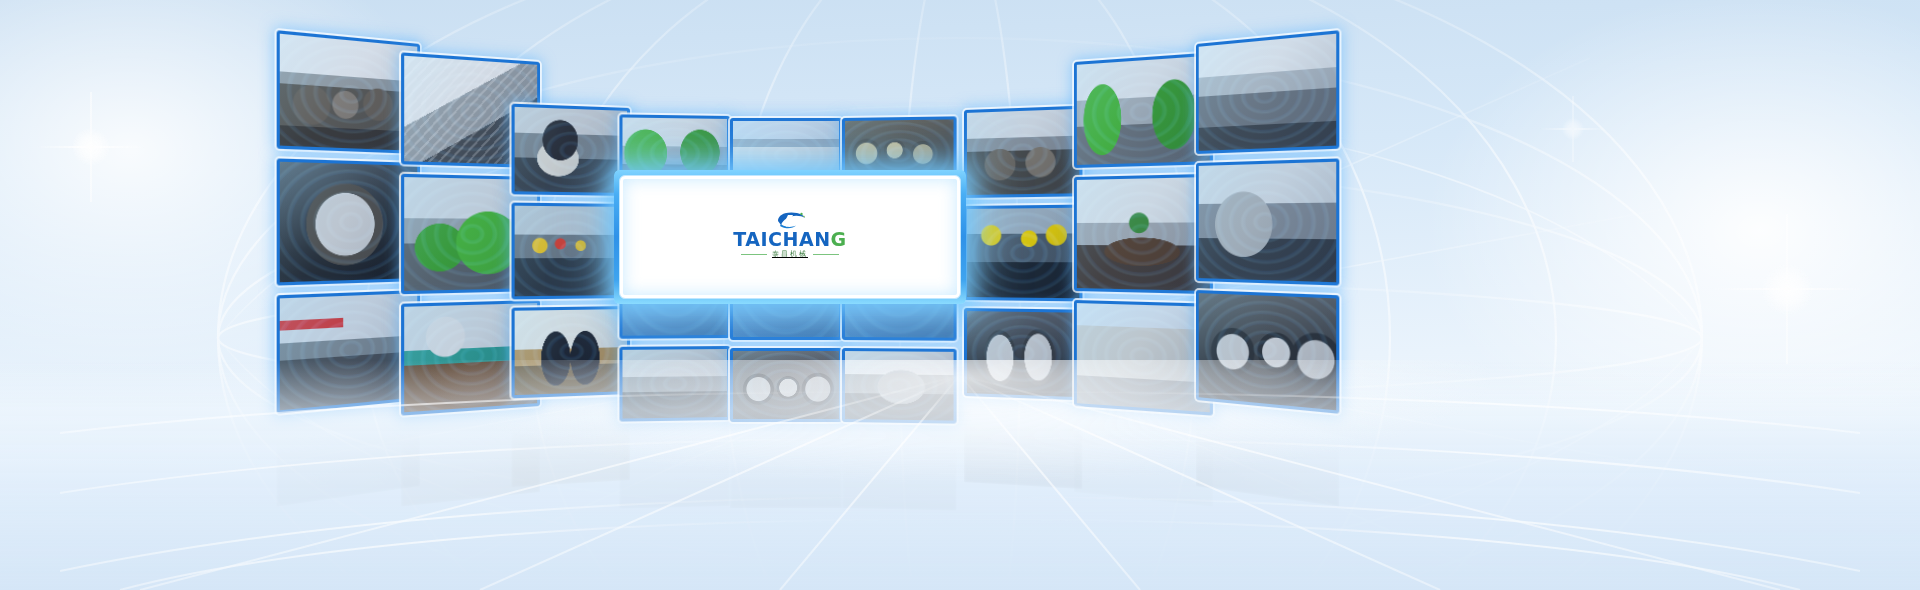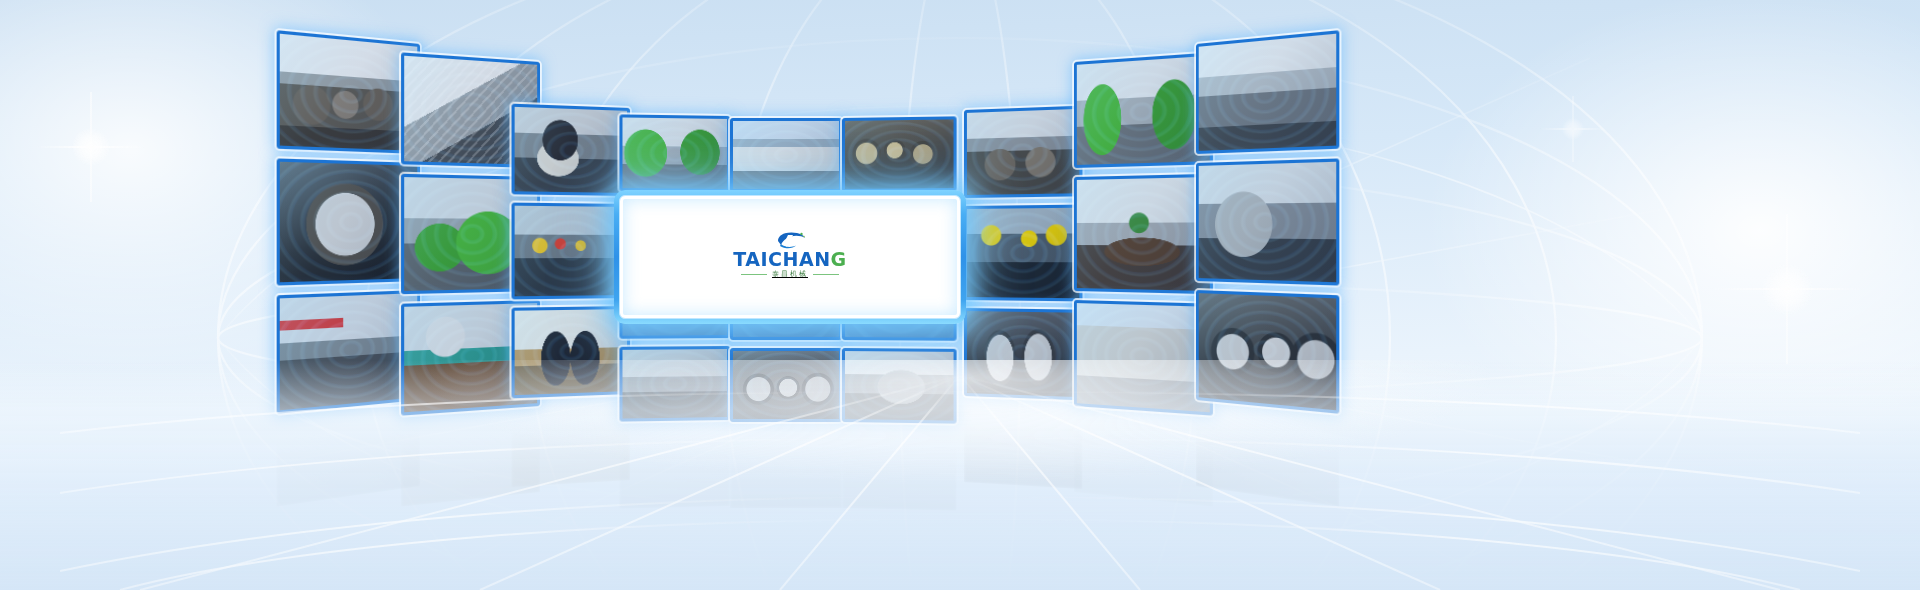--- a/index.html
+++ b/index.html
@@ -109,25 +109,24 @@
     -webkit-mask-image:linear-gradient(#000,transparent 72%);
             mask-image:linear-gradient(#000,transparent 72%);
     pointer-events:none;
     overflow:hidden;
   }
 
   
   .card{
     position:absolute;
     left:614px; top:170px; width:352px; height:134px;
-    border-radius:11px;
+    border-radius:5px;
     padding:5px;
     background:linear-gradient(180deg,#7fd3ff 0%, #49aef4 18%, #2f92e8 50%, #3fa4ef 82%, #8adbff 100%);
     box-shadow:0 0 22px 6px rgba(110,200,255,.85), 0 0 46px 14px rgba(150,215,255,.5);
-    margin-top:20px;
   }
   .card-inner{
     width:100%; height:100%;
     border-radius:6px;
     background:#ffffff;
     border:1px solid #bfe6ff;
     box-shadow:inset 0 0 0 3px #ffffff, inset 0 0 16px 4px rgba(190,230,255,.75);
     display:flex; flex-direction:column;
     align-items:center; justify-content:center;
     padding:6px 10px 9px;

